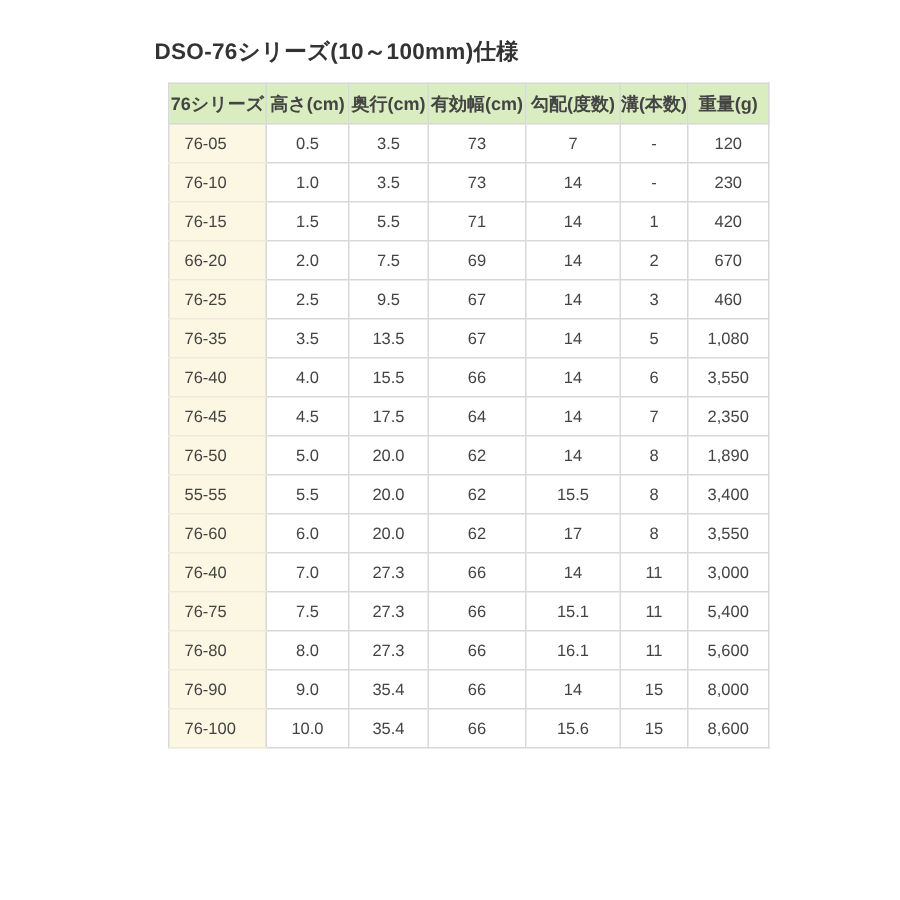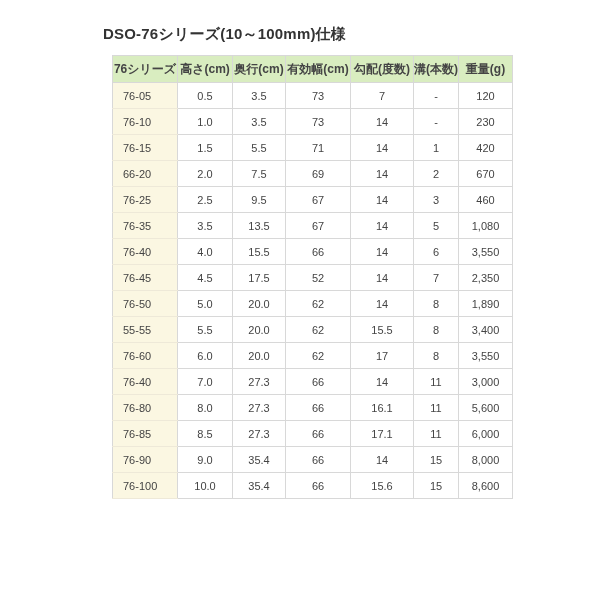--- a/index.html
+++ b/index.html
@@ -151,21 +151,21 @@
           <td>15.5</td>
           <td>66</td>
           <td>14</td>
           <td>6</td>
           <td>3,550</td>
         </tr>
         <tr>
           <td class="rowlabel">76-45</td>
           <td>4.5</td>
           <td>17.5</td>
-          <td>52</td>
+          <td>64</td>
           <td>14</td>
           <td>7</td>
           <td>2,350</td>
         </tr>
         <tr>
           <td class="rowlabel">76-50</td>
           <td>5.0</td>
           <td>20.0</td>
           <td>62</td>
           <td>14</td>
@@ -193,36 +193,36 @@
         <tr>
           <td class="rowlabel">76-40</td>
           <td>7.0</td>
           <td>27.3</td>
           <td>66</td>
           <td>14</td>
           <td>11</td>
           <td>3,000</td>
         </tr>
         <tr>
+          <td class="rowlabel">76-75</td>
+          <td>7.5</td>
+          <td>27.3</td>
+          <td>66</td>
+          <td>15.1</td>
+          <td>11</td>
+          <td>5,400</td>
+        </tr>
+        <tr>
           <td class="rowlabel">76-80</td>
           <td>8.0</td>
           <td>27.3</td>
           <td>66</td>
           <td>16.1</td>
           <td>11</td>
           <td>5,600</td>
-        </tr>
-        <tr>
-          <td class="rowlabel">76-85</td>
-          <td>8.5</td>
-          <td>27.3</td>
-          <td>66</td>
-          <td>17.1</td>
-          <td>11</td>
-          <td>6,000</td>
         </tr>
         <tr>
           <td class="rowlabel">76-90</td>
           <td>9.0</td>
           <td>35.4</td>
           <td>66</td>
           <td>14</td>
           <td>15</td>
           <td>8,000</td>
         </tr>

